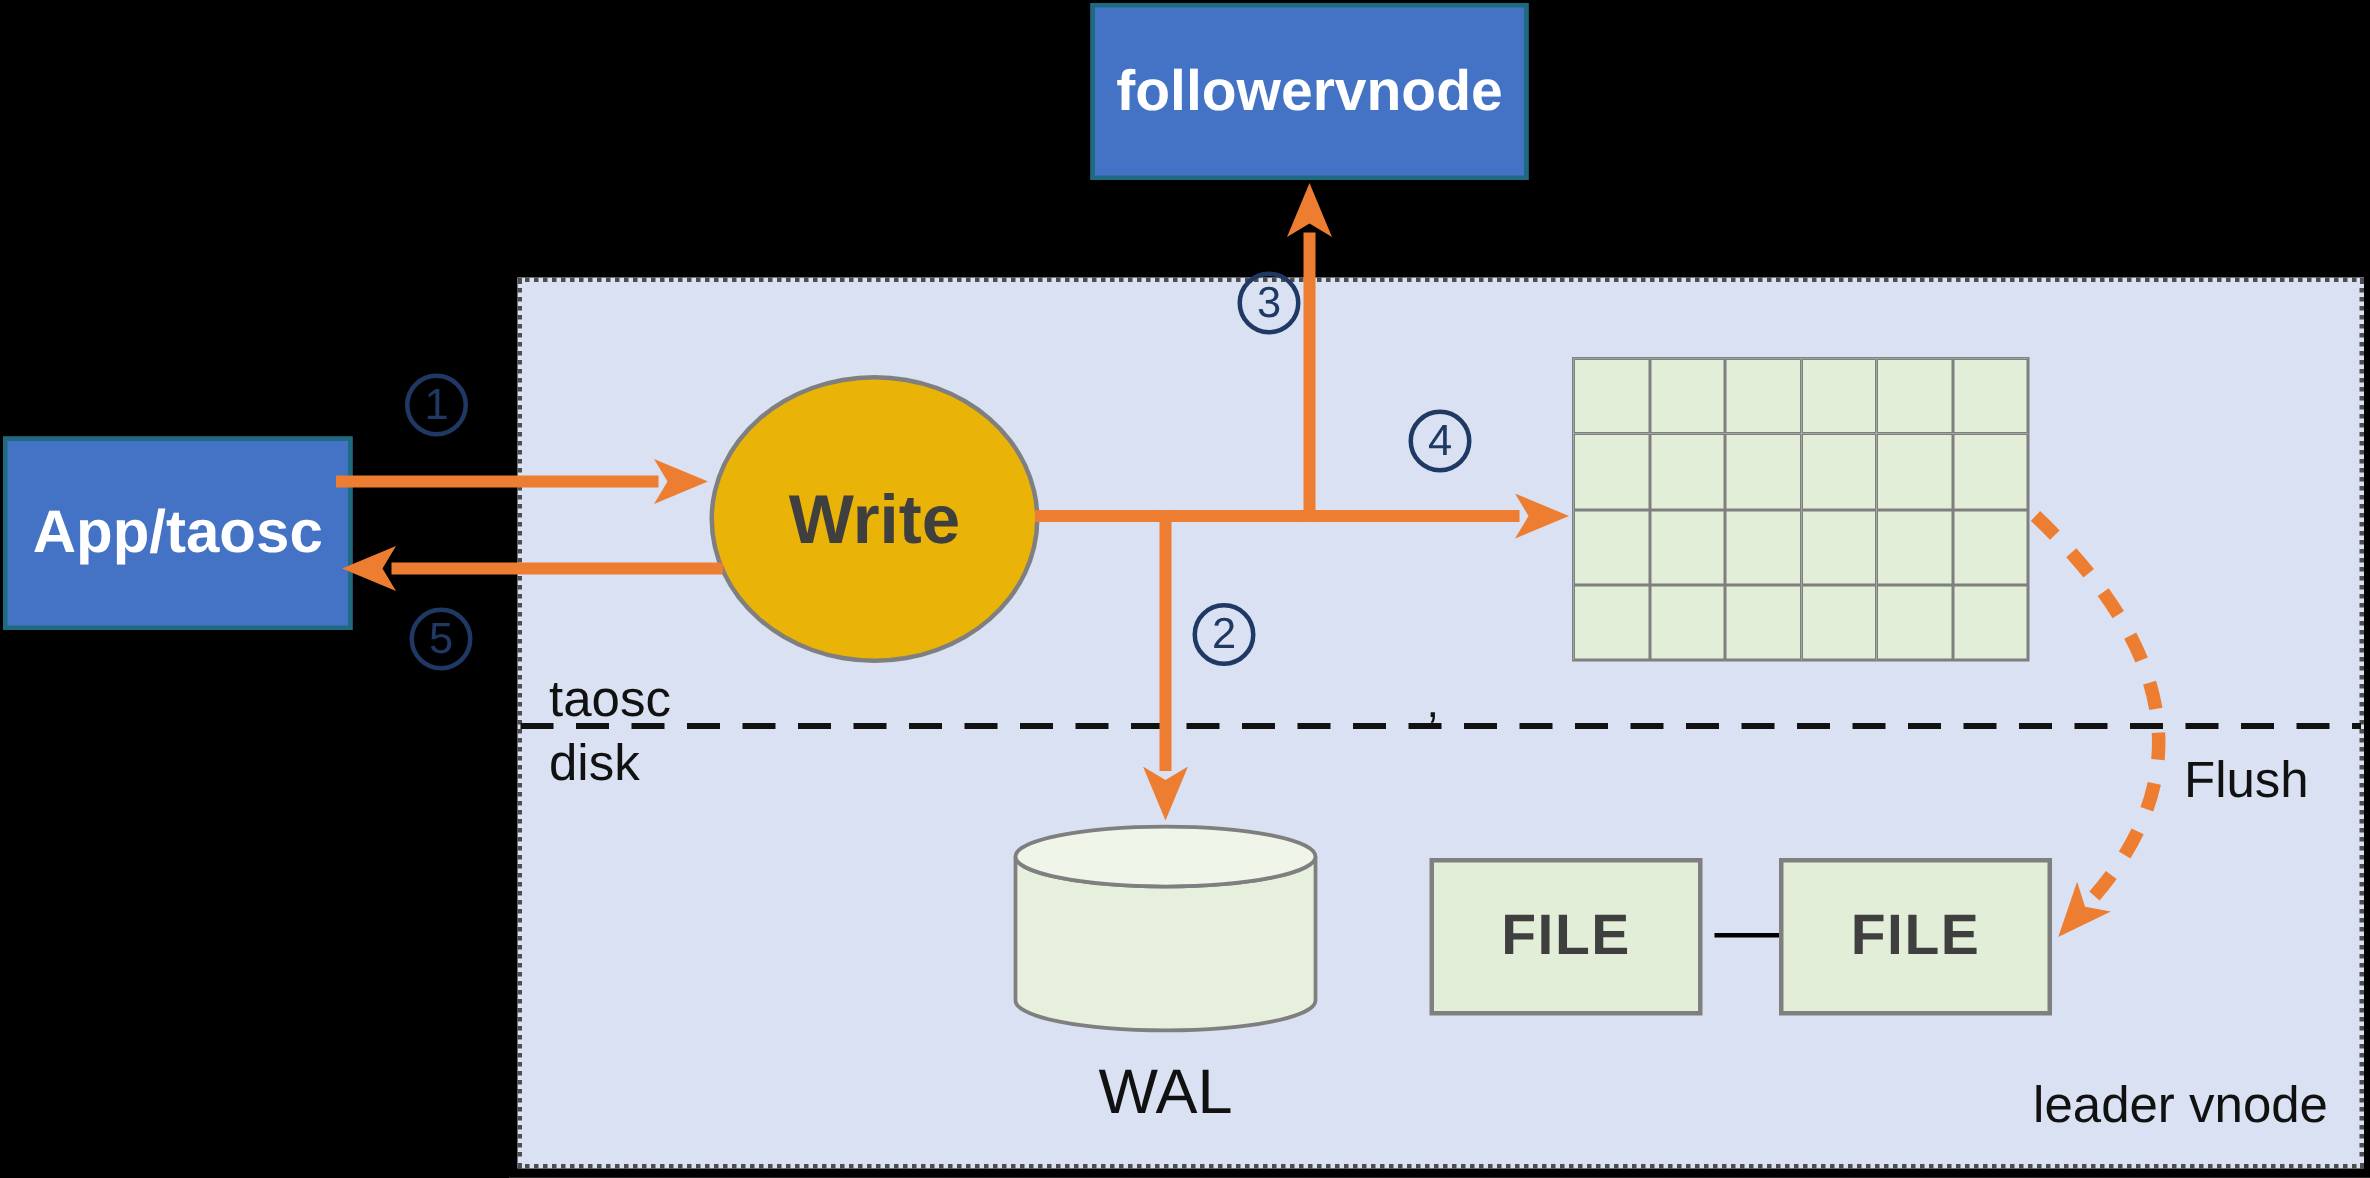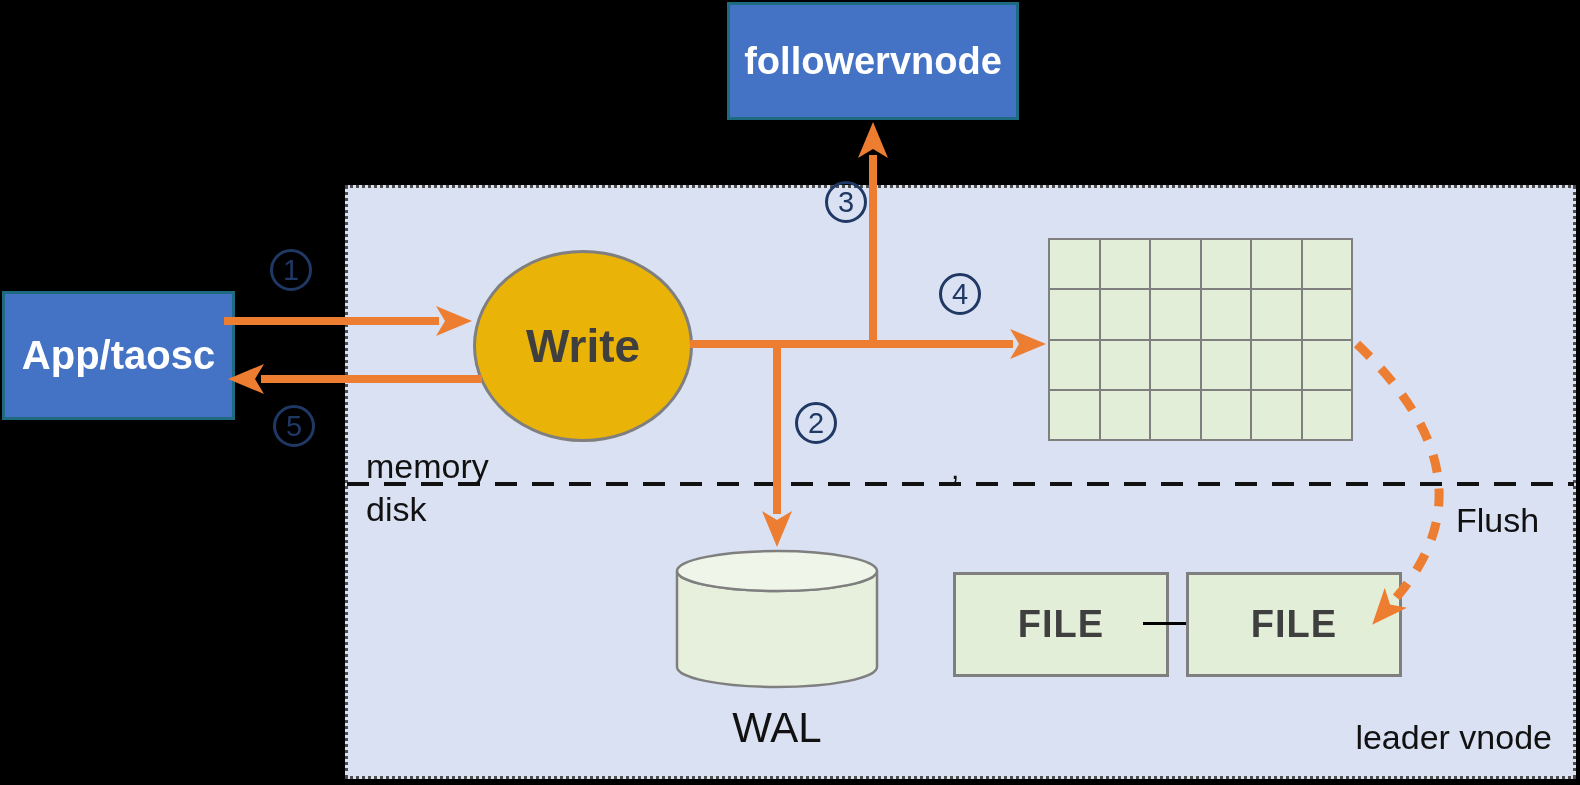--- a/index.html
+++ b/index.html
@@ -29,21 +29,21 @@
   }
   
   #mem-table{
     position:absolute;left:1048px;top:238px;width:305px;height:203px;
     display:grid;grid-template-columns:repeat(6,1fr);grid-template-rows:repeat(4,1fr);
     border:1px solid #7f7f7f;box-sizing:border-box;
   }
   #mem-table .cell{background:#E3EED8;border:1px solid #7f7f7f;}
   
   .node-file{
-    position:absolute;top:572px;width:216px;height:105px;background:#E3EED8;
+    position:absolute;top:572px;width:182px;height:105px;background:#E3EED8;
     border:3px solid #7f7f7f;box-sizing:border-box;display:flex;align-items:center;
     justify-content:center;font-size:38px;font-weight:bold;color:#3F3F3F;letter-spacing:1px;
   }
   #file-left{left:953px;}
   #file-right{left:1186px;}
   #file-connector{position:absolute;left:1143px;top:622px;width:43px;height:3px;background:#000;}
   
   .label{position:absolute;color:#111;font-size:34px;white-space:nowrap;}
   #memory-label{left:366px;top:447px;}
   #disk-label{left:366px;top:490px;}
@@ -114,21 +114,21 @@
     </div>
 
   <div id="file-left" class="node-file">
     <span>FILE</span>
   </div>
   <div id="file-connector"></div>
   <div id="file-right" class="node-file">
     <span>FILE</span>
   </div>
 
-  <div id="memory-label" class="label">memory</div>
+  <div id="memory-label" class="label">taosc</div>
   <div id="disk-label" class="label">disk</div>
   <div id="divider-comma" class="label">,</div>
   <div id="leader-label" class="label">leader vnode</div>
   <div id="wal-label" class="label">WAL</div>
   <div id="flush-label" class="label">Flush</div>
 
   <svg id="overlay" width="1580" height="785" viewBox="0 0 1580 785">
     <defs>
       <marker id="ah" markerUnits="userSpaceOnUse" markerWidth="36" markerHeight="30" viewBox="0 0 12 10" refX="1" refY="5" orient="auto">
         <path d="M0,0 L12,5 L0,10 L3,5 Z" fill="#ED7D31"></path>

